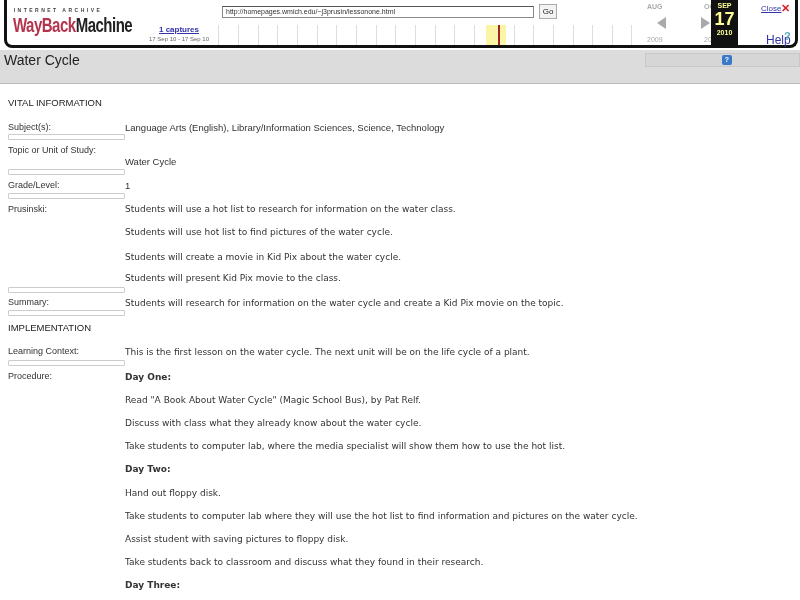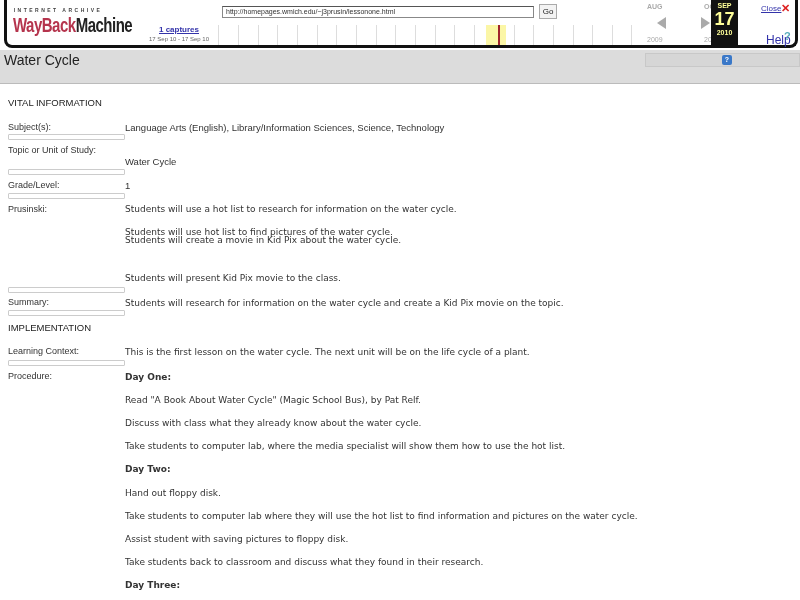--- a/index.html
+++ b/index.html
@@ -137,23 +137,23 @@
 
   <div class="label" style="top:145px">Topic or Unit of Study:</div>
   <div class="val" style="top:156px">Water Cycle</div>
   <div class="lbl-box" style="top:169px"></div>
 
   <div class="label" style="top:180px">Grade/Level:</div>
   <div class="val" style="top:180px">1</div>
   <div class="lbl-box" style="top:193px"></div>
 
   <div class="label" style="top:204px">Prusinski:</div>
-  <div class="val sans" style="top:204px">Students will use a hot list to research for information on the water cycle.</div>
+  <div class="val sans" style="top:204px">Students will use a hot list to research for information on the water class.</div>
   <div class="val sans" style="top:227px">Students will use hot list to find pictures of the water cycle.</div>
-  <div class="val sans" style="top:235px">Students will create a movie in Kid Pix about the water cycle.</div>
+  <div class="val sans" style="top:252px">Students will create a movie in Kid Pix about the water cycle.</div>
   <div class="val sans" style="top:273px">Students will present Kid Pix movie to the class.</div>
   <div class="lbl-box" style="top:287px"></div>
 
   <div class="label" style="top:297px">Summary:</div>
   <div class="val sans" style="top:298px">Students will research for information on the water cycle and create a Kid Pix movie on the topic.</div>
   <div class="lbl-box" style="top:310px"></div>
 
   <div class="section-title" style="top:322px">IMPLEMENTATION</div>
 
   <div class="label" style="top:346px">Learning Context:</div>

